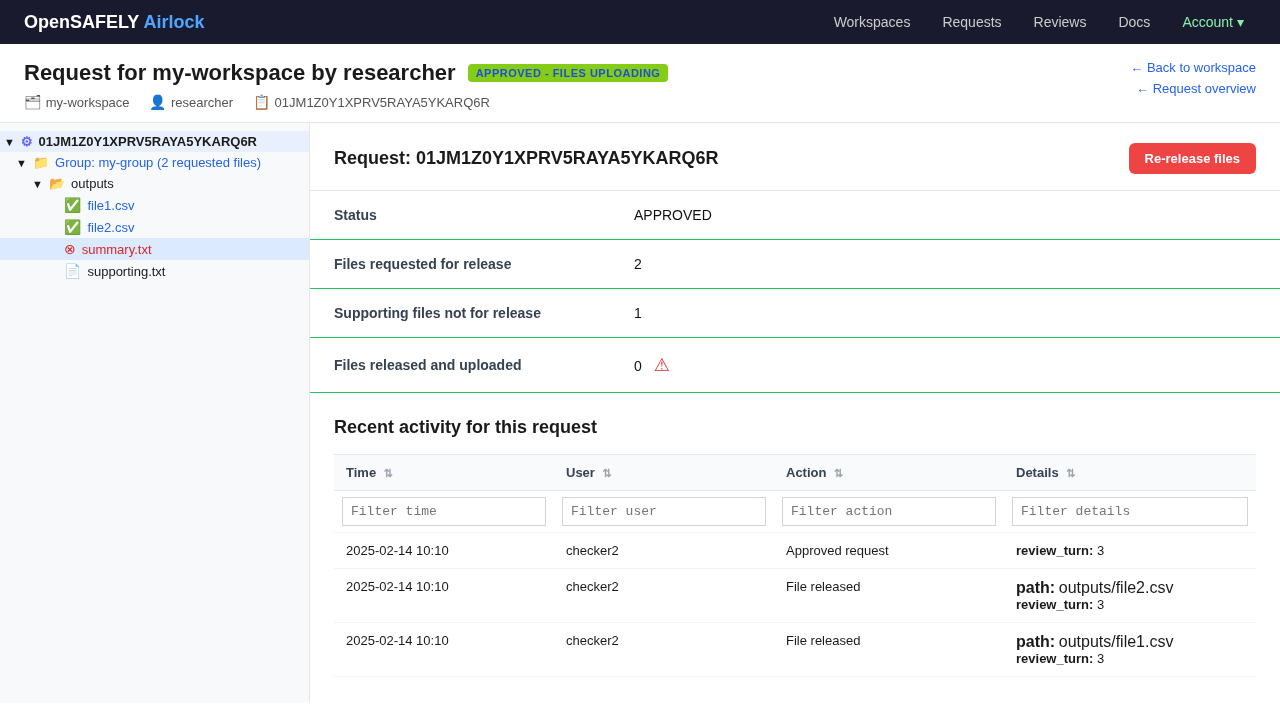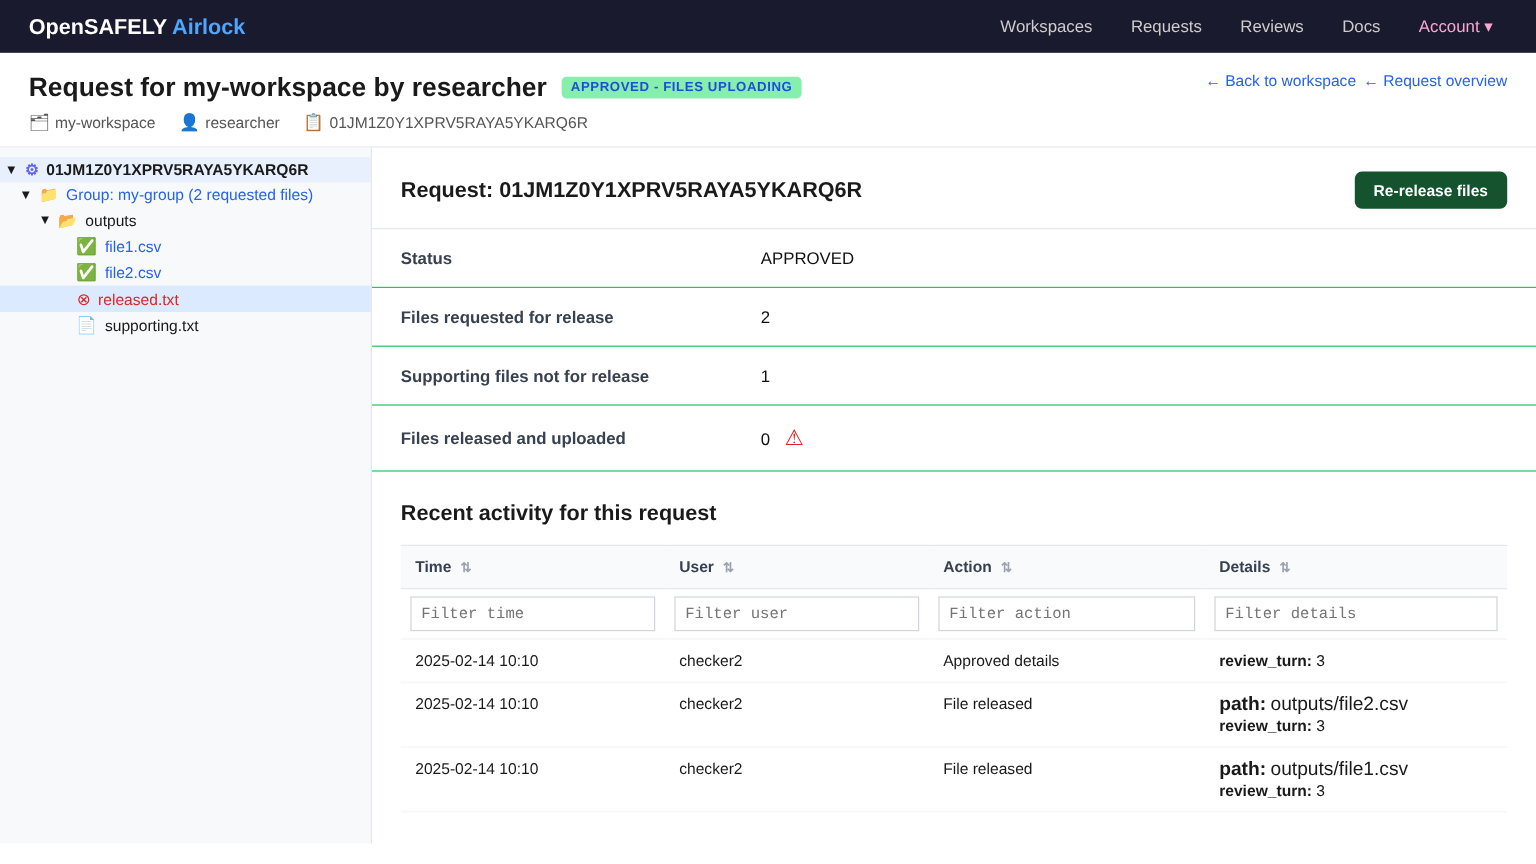--- a/index.html
+++ b/index.html
@@ -12,42 +12,42 @@
     }
     .nav-brand { font-size: 18px; font-weight: 700; }
     .nav-brand span.airlock { color: #4da6ff; }
     .nav-links { display: flex; gap: 8px; }
     .nav-link {
       color: #ccc; text-decoration: none; padding: 6px 12px;
       border-radius: 4px; font-size: 14px; cursor: pointer;
     }
     .nav-account {
       display: flex; align-items: center; gap: 4px;
-      color: #f9a8d4; font-size: 14px; cursor: pointer; padding: 6px 12px;
+      color: #86efac; font-size: 14px; cursor: pointer; padding: 6px 12px;
       border-radius: 4px;
     }
 
     
     .page-header {
       padding: 16px 24px 12px;
       border-bottom: 1px solid #e5e7eb;
       display: flex; justify-content: space-between; align-items: flex-start;
     }
     .page-header-left {}
     .page-title { font-size: 22px; font-weight: 700; display: flex; align-items: center; gap: 12px; flex-wrap: wrap; }
     .status-badge {
       font-size: 11px; font-weight: 600; padding: 3px 8px;
-      border-radius: 4px; background: #86efac; color: #1d4ed8;
+      border-radius: 4px; background: #84cc16; color: #1d4ed8;
       letter-spacing: 0.5px;
     }
     .page-meta { display: flex; gap: 20px; margin-top: 8px; color: #555; font-size: 13px; align-items: center; }
     .meta-item { display: flex; align-items: center; gap: 4px; }
     .meta-icon { font-size: 14px; }
 
-    .page-header-right { display: flex; flex-direction: row; gap: 6px; text-align: right; }
+    .page-header-right { display: flex; flex-direction: column; gap: 6px; text-align: right; }
     .back-link { color: #2563eb; text-decoration: none; font-size: 13px; }
 
     
     .main-layout { display: flex; height: calc(100vh - 50px - 90px); }
 
     
     .sidebar {
       width: 310px; min-width: 310px; background: #f8f9fa;
       border-right: 1px solid #e5e7eb; overflow-y: auto;
       padding: 8px 0;
@@ -73,21 +73,21 @@
 
     
     .request-header {
       display: flex; justify-content: space-between; align-items: center;
       padding: 20px 24px 16px;
       border-bottom: 1px solid #e5e7eb;
       gap: 36px;
     }
     .request-title { font-size: 18px; font-weight: 700; }
     .btn-rerelease {
-      background: #14532d; color: #fff; border: none; padding: 8px 16px;
+      background: #ef4444; color: #fff; border: none; padding: 8px 16px;
       border-radius: 6px; font-size: 13px; font-weight: 600; cursor: pointer;
     }
 
     
     .info-table { width: 100%; border-collapse: collapse; }
     .info-table tr { border-bottom: 1px solid #22c55e; }
     .info-table td { padding: 16px 24px; vertical-align: middle; }
     .info-table td:first-child { font-weight: 600; color: #374151; width: 300px; }
     .info-table td:last-child { color: #111; }
 
@@ -197,21 +197,21 @@
       <span class="tree-label link">file1.csv</span>
     </div>
 
     <div class="tree-item tree-indent-4">
       <span style="color:#16a34a; font-size:14px;">✅</span>
       <span class="tree-label link">file2.csv</span>
     </div>
 
     <div class="tree-item tree-indent-4 selected">
       <span style="color:#dc2626; font-size:14px;">⊗</span>
-      <span class="tree-label error">released.txt</span>
+      <span class="tree-label error">summary.txt</span>
     </div>
 
     <div class="tree-item tree-indent-4">
       <span style="color:#6b7280; font-size:14px;">📄</span>
       <span class="tree-label">supporting.txt</span>
     </div>
   </div>
 
   <div class="content-area">
 
@@ -280,21 +280,21 @@
             <td>
               <input class="filter-input" type="text" placeholder="Filter details" style="">
             </td>
           </tr>
         </thead>
         <tbody>
 
           <tr>
             <td>2025-02-14 10:10</td>
             <td>checker2</td>
-            <td>Approved details</td>
+            <td>Approved request</td>
             <td>
               <span class="detail-key">review_turn:</span>
               <span>3</span>
             </td>
           </tr>
 
           <tr>
             <td>2025-02-14 10:10</td>
             <td>checker2</td>
             <td>File released</td>

